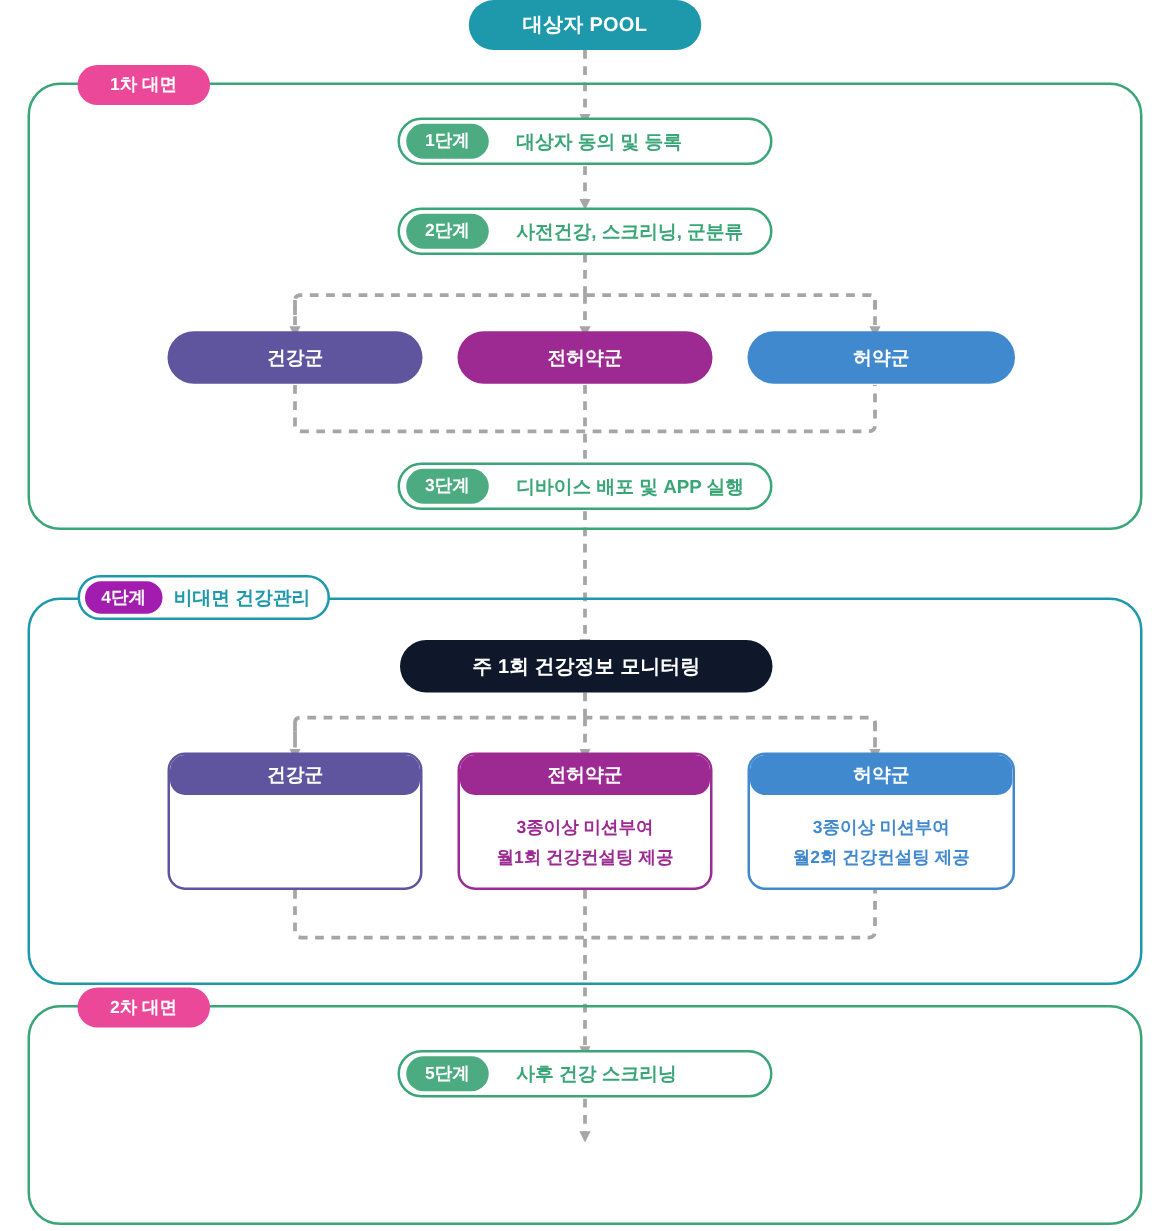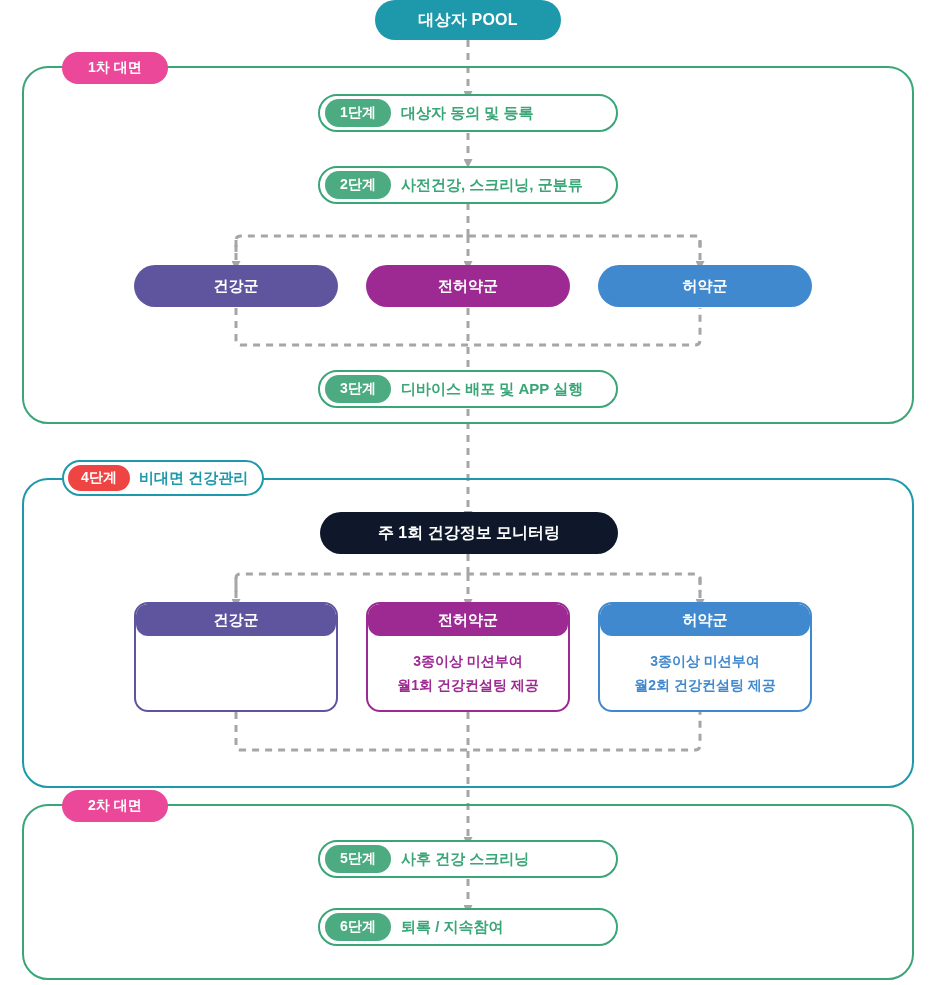--- a/index.html
+++ b/index.html
@@ -38,30 +38,30 @@
     background:#ec4899;border-radius:16px;height:30px;
     display:flex;align-items:center;justify-content:center;
     color:#ffffff;font-size:14px;font-weight:bold;padding:16px 26px;
   }
   
   .sec-tag2{
     background:#ffffff;border:2px solid #1e99ac;border-radius:18px;height:36px;
     display:flex;align-items:center;padding:0 14px 0 4px;gap:9px;
   }
   .sec-tag2 .chip{
-    background:#ef4444;border-radius:14px;height:26px;min-width:62px;
+    background:#a21caf;border-radius:14px;height:26px;min-width:62px;
     display:flex;align-items:center;justify-content:center;
     color:#ffffff;font-size:14px;font-weight:bold;
   }
   .sec-tag2 .txt{color:#1e99ac;font-size:15px;font-weight:bold;}
 
   
   .step{
     background:#ffffff;border:2px solid #3aa678;border-radius:20px;height:38px;
-    display:flex;align-items:center;padding:0 16px 0 5px;gap:10px;
+    display:flex;align-items:center;padding:0 16px 0 5px;gap:22px;
   }
   .step .chip{
     background:#4cab80;border-radius:15px;height:28px;min-width:66px;
     display:flex;align-items:center;justify-content:center;
     color:#ffffff;font-size:14px;font-weight:bold;
   }
   .step .txt{color:#3aa678;font-size:15px;font-weight:bold;white-space:nowrap;}
 
   
   .grouppill{
@@ -189,18 +189,14 @@
   </div>
 
   <div class="abs section" style="left:22px;top:804px;width:892px;height:176px;"></div>
   <div class="abs sec-tag" style="left:62px;top:790px;">2차 대면</div>
 
   <div class="abs step" style="left:318px;top:840px;width:300px;">
     <span class="chip">5단계</span>
     <span class="txt">사후 건강 스크리닝</span>
   </div>
 
-  <div class="abs step" style="left:318px;top:908px;width:300px;">
-    <span class="chip">6단계</span>
-    <span class="txt">퇴록 / 지속참여</span>
-  </div>
 
 </div>
 
 </body></html>

